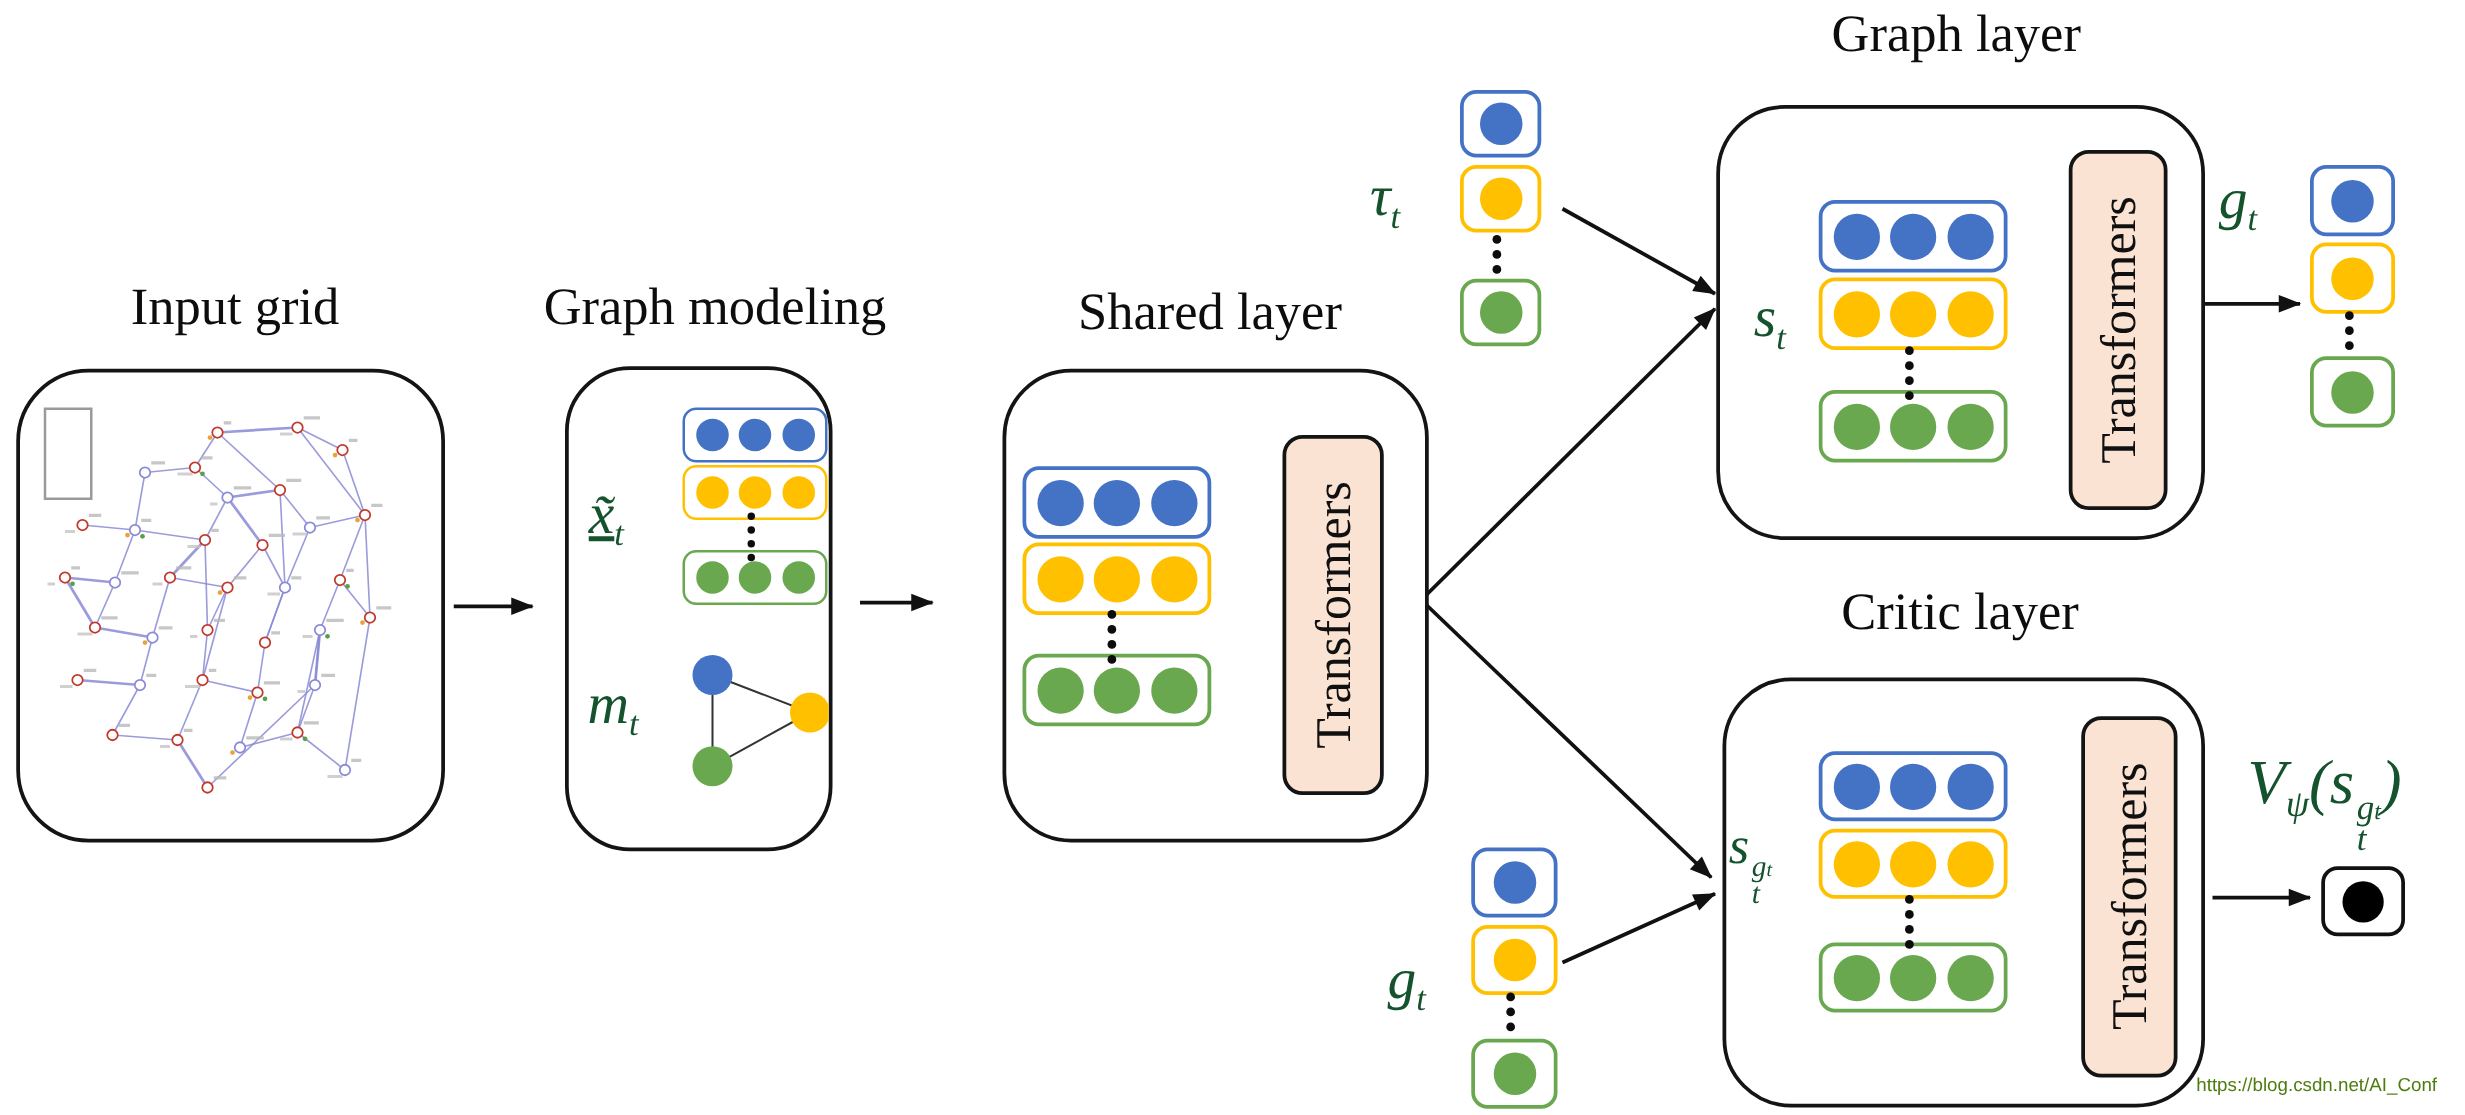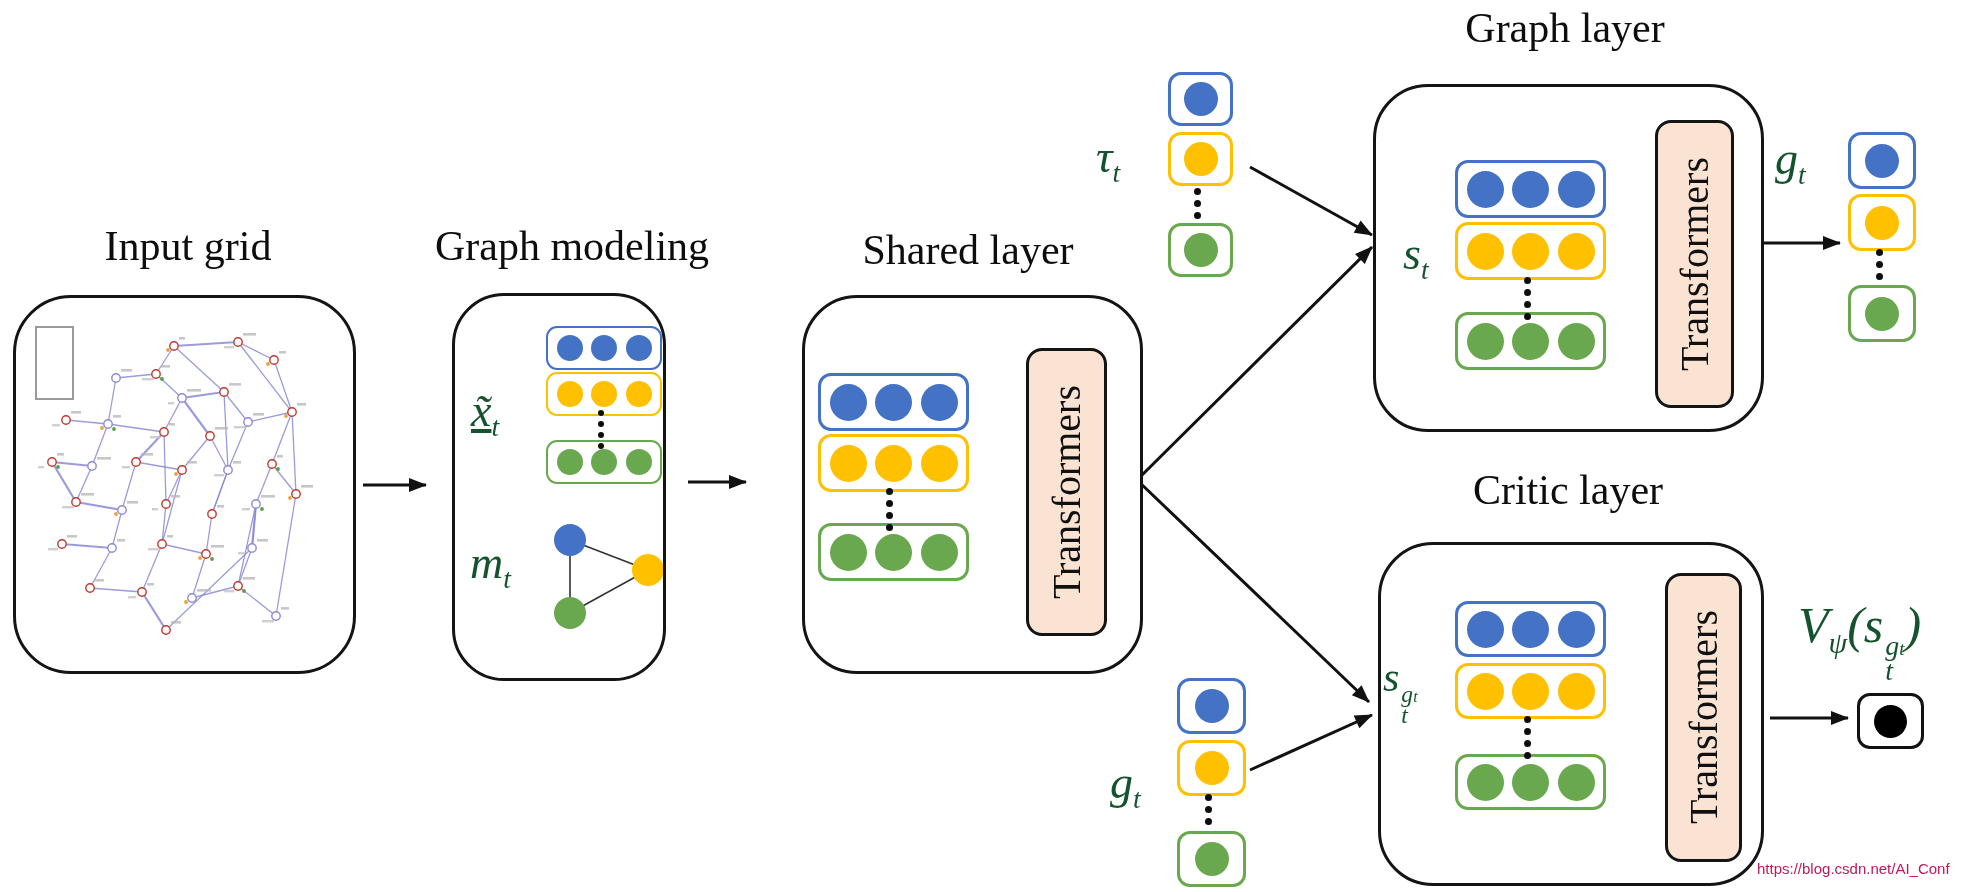--- a/index.html
+++ b/index.html
@@ -33,21 +33,21 @@
         display:flex;align-items:center;justify-content:center;}
   .transformer>span{writing-mode:vertical-rl;transform:rotate(180deg);
         font:400 40px "Liberation Serif",serif;color:#101010;}
   
   .mathlab{position:absolute;font:italic 400 46px "Liberation Serif",serif;color:#14532d;
         z-index:4;white-space:nowrap;}
   .mathlab sub{font-size:60%;line-height:0;font-style:italic;}
   .supsub{display:inline-flex;flex-direction:column;align-items:flex-start;
         font-size:56%;line-height:0.9;vertical-align:-0.45em;margin-left:2px;}
   .supsub .in-sub{font-size:68%;}
-  .watermark{position:absolute;font:15px "Liberation Sans",sans-serif;color:#be185d;z-index:5;}
+  .watermark{position:absolute;font:15px "Liberation Sans",sans-serif;color:#4d7c0f;z-index:5;}
   .gridrect{position:absolute;border:2px solid #9a9a9a;background:#fff;}
 </style>
 </head>
 <body>
 
 <div class="stage">
 
   <svg class="connectors" width="1972" height="892">
     <defs>
       <marker id="ah" markerUnits="userSpaceOnUse" markerWidth="20" markerHeight="16" refX="18" refY="8" orient="auto">

